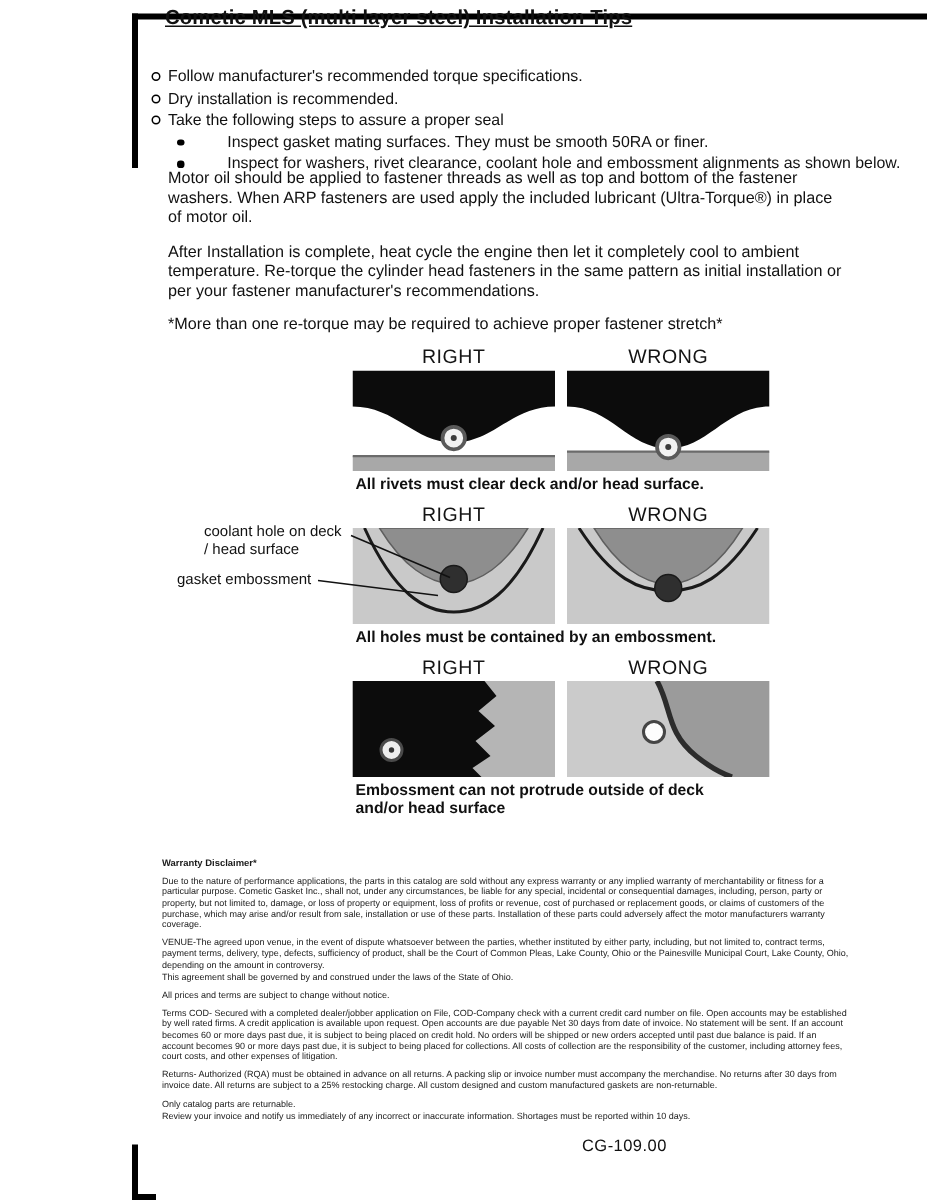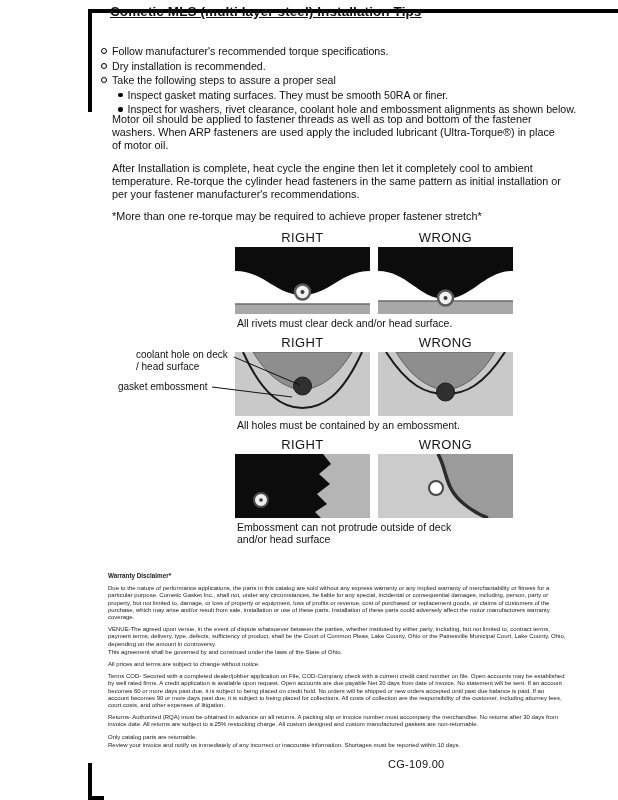--- a/index.html
+++ b/index.html
@@ -18,34 +18,34 @@
     position:absolute; left:110px; top:4px;
     font-size:13.5px; font-weight:bold; text-decoration:underline;
     letter-spacing:0.1px;
   }
 
   #tips { position:absolute; left:101px; top:45px; font-size:10.6px; }
   .tip { display:flex; align-items:center; margin-bottom:2.6px; }
   .tip .txt { white-space:nowrap; }
   .marker-o { width:4px; height:4px; border:1px solid #000; border-radius:50%; flex:none; margin-right:5px; }
   .marker-f { width:4.5px; height:4.5px; background:#000; border-radius:50%; flex:none; margin-right:5px; }
-  .sub { margin-left:17px; }
+  .sub { margin-left:17px;gap:24px; }
 
   #diesel { position:absolute; left:112px; top:113px; width:452px; font-size:10.8px; line-height:13.2px; }
   #diesel .dh { font-size:11.5px; font-weight:bold; margin:0 0 7px 0; }
   #diesel p { margin:0 0 9px 0; }
 
   #diagrams { position:absolute; left:88px; top:230px; width:430px; }
   .dg-row { position:relative; margin-bottom:6px; }
   .dg-h { margin-left:147px; width:278px; display:flex; gap:8px; font-size:13px; letter-spacing:0.4px; margin-bottom:2px; color:#141414; }
   .dg-h span { width:135px; text-align:center; }
   .panels { margin-left:147px; display:flex; gap:8px; }
   .panel { width:135px; }
   .panel svg { display:block; }
-  .dg-cap { margin-left:149px; margin-top:3px; font-size:10.5px; }
+  .dg-cap { margin-left:149px; margin-top:3px; font-size:10.5px;font-weight:bold; }
   .cap-narrow { width:240px; }
   .ann { position:absolute; font-size:10px; line-height:11.5px; z-index:3; }
   #ann1 { left:48px; top:14px; width:96px; }
   #ann2 { left:30px; top:46px; width:110px; }
   .leader-svg { position:absolute; left:0; top:0; width:430px; height:92px; pointer-events:none; z-index:2; }
 
   #warranty { position:absolute; left:108px; top:572px; width:458px; font-size:6px; line-height:7.2px; color:#1a1a1a; }
   #warranty .wh { font-weight:bold; font-size:6.3px; margin:0 0 6px 0; }
   #warranty p { margin:0 0 5px 0; }
   #warranty p.tight { margin-bottom:1px; }

